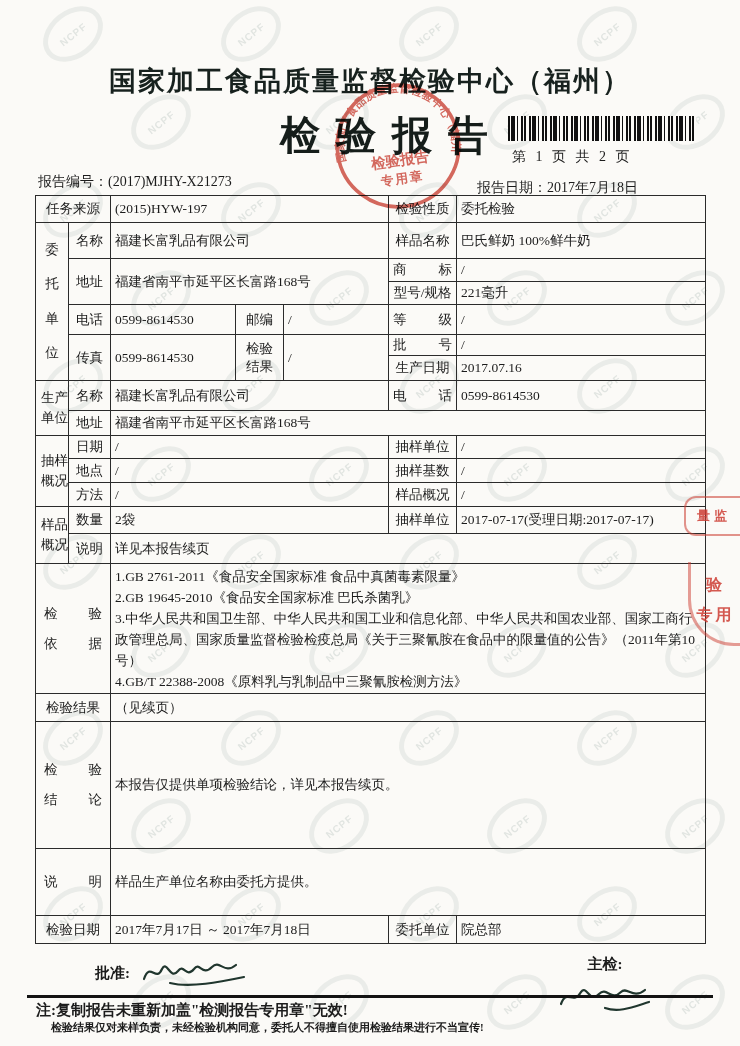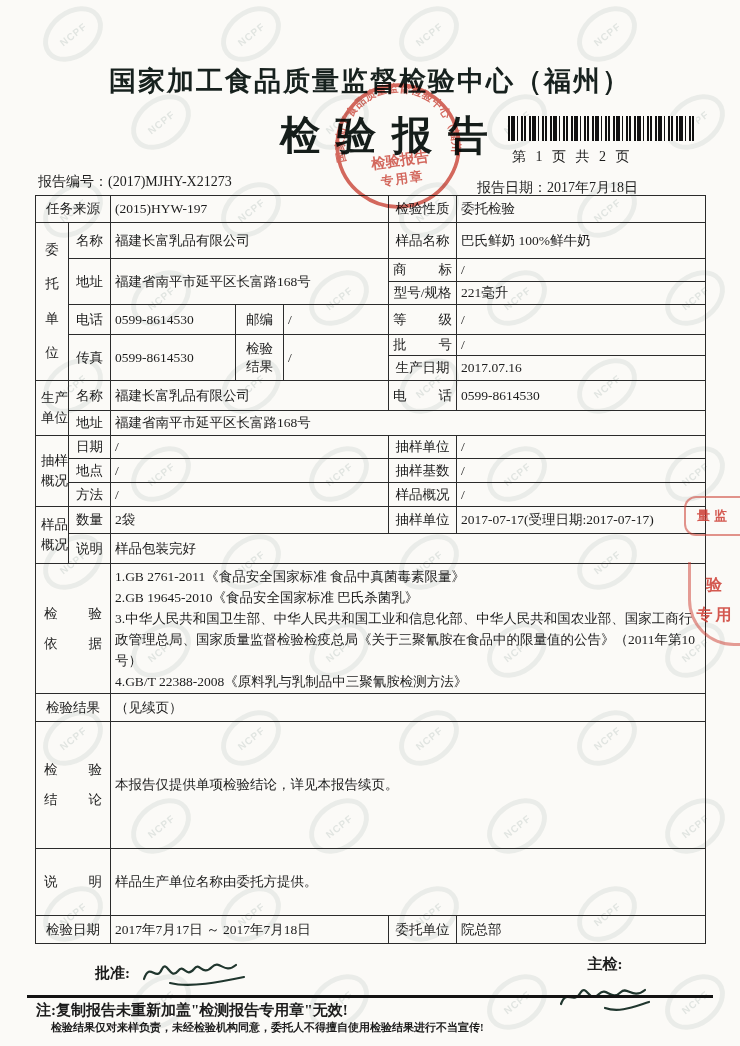--- a/index.html
+++ b/index.html
@@ -226,21 +226,21 @@
       <td rowspan="2" class="v2">
             <div>样品概况</div>
           </td>
       <td class="lb">数量</td>
       <td colspan="3" class="vl">2袋</td>
       <td class="lb">抽样单位</td>
       <td class="vl">2017-07-17(受理日期:2017-07-17)</td>
     </tr>
     <tr style="height:30px">
       <td class="lb">说明</td>
-      <td colspan="5" class="vl">样品包装完好</td>
+      <td colspan="5" class="vl">详见本报告续页</td>
     </tr>
     <tr style="height:130px">
       <td colspan="2" class="big2">
         <div>检验</div>
         <div>依据</div>
       </td>
       <td colspan="5" class="basis">
         <div>1.GB 2761-2011《食品安全国家标准 食品中真菌毒素限量》</div>
         <div>2.GB 19645-2010《食品安全国家标准 巴氏杀菌乳》</div>
         <div>3.中华人民共和国卫生部、中华人民共和国工业和信息化部、中华人民共和国农业部、国家工商行政管理总局、国家质量监督检验检疫总局《关于三聚氰胺在食品中的限量值的公告》（2011年第10号）</div>

